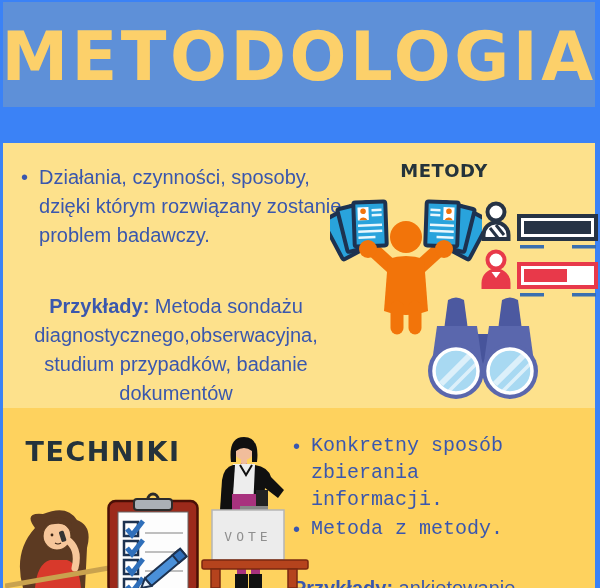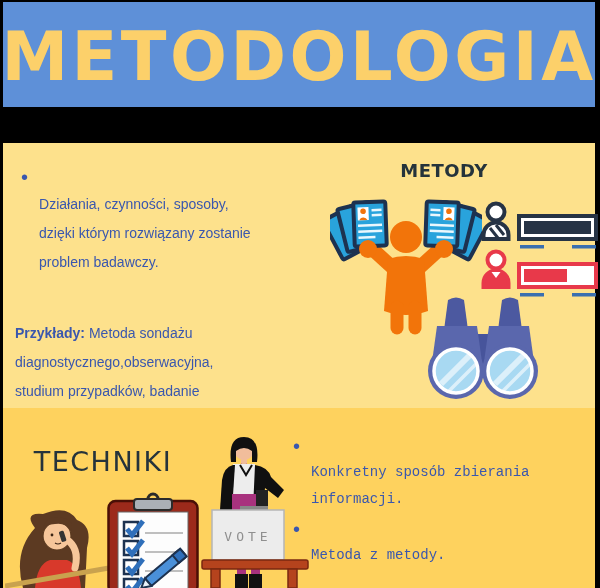--- a/index.html
+++ b/index.html
@@ -1,19 +1,19 @@
 <!DOCTYPE html>
 <html><head>
 <meta charset="utf-8">
 <style>
   * { margin:0; padding:0; box-sizing:border-box; }
   body { background:#444; font-family:"Liberation Sans", sans-serif; }
   .stage {
     position:relative; width:600px; height:588px; overflow:hidden;
-    background:#000000; 
+    background:#3b82f6; 
   }
   
   .banner {
     position:absolute; left:3px; top:2px; width:592px; height:105px;
     background:#5E90D8; display:flex; align-items:center; justify-content:center;
     overflow:hidden;
   }
   .banner h1 {
     font-family:"DejaVu Sans", sans-serif; font-weight:bold;
     font-size:67px; letter-spacing:3.5px; line-height:1;
@@ -22,38 +22,38 @@
   
   .section-top {
     position:absolute; left:3px; top:143px; width:592px; height:265px;
     background:#FDE18C;
   }
   .section-bottom {
     position:absolute; left:3px; top:408px; width:592px; height:180px;
     background:#FED25E; overflow:hidden;
   }
   
-  .blue-text { color:#3A57AE; font-size:14px; line-height:29px;margin-top:27px; }
+  .blue-text { color:#3A57AE; font-size:20px; line-height:29px; }
   .pre { white-space:pre-line; }
   .bullet-row { display:flex; gap:11px; }
   .bullet-dot { font-size:20px; line-height:29px; color:#3A57AE; }
   .m-bullet { position:absolute; left:18px; top:20px; width:322px; }
   .m-examples {
     position:absolute; left:12px; top:120px; width:322px;
-    text-align:left;
+    text-align:center;
   }
   .m-examples b, .t-examples b { font-weight:bold; }
   .metody-heading {
     position:absolute; left:360px; top:17px; width:162px; text-align:center;
     font-family:"DejaVu Sans", sans-serif; font-weight:bold;
     font-size:18px; letter-spacing:0.5px; color:#25333B;
   }
   .techniki-heading {
-    position:absolute; left:16px; top:38px; width:168px; text-align:center;
-    font-family:"DejaVu Sans", sans-serif; font-weight:normal;
+    position:absolute; left:16px; top:28px; width:168px; text-align:center;
+    font-family:"DejaVu Sans", sans-serif; font-weight:bold;
     font-size:27px; letter-spacing:1.5px; color:#25333B;
   }
   .t-bullets { position:absolute; left:290px; top:24px; width:298px; }
   .t-bullets .bullet-row { margin-bottom:2px; line-height:27px; }
   .t-bullets .bullet-row .blue-text { line-height:27px;font-family:Liberation Mono, monospace; }
   .t-examples { position:absolute; left:290px; top:137px; width:298px; }
   
   .ico { position:absolute; }
   #person-cards { left:327px; top:50px; }
   #survey-results { left:478px; top:58px; }

